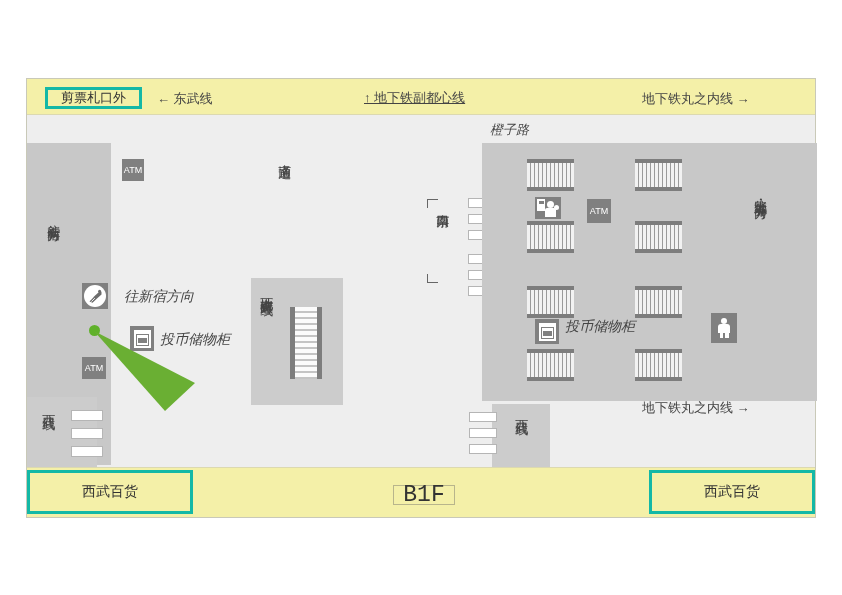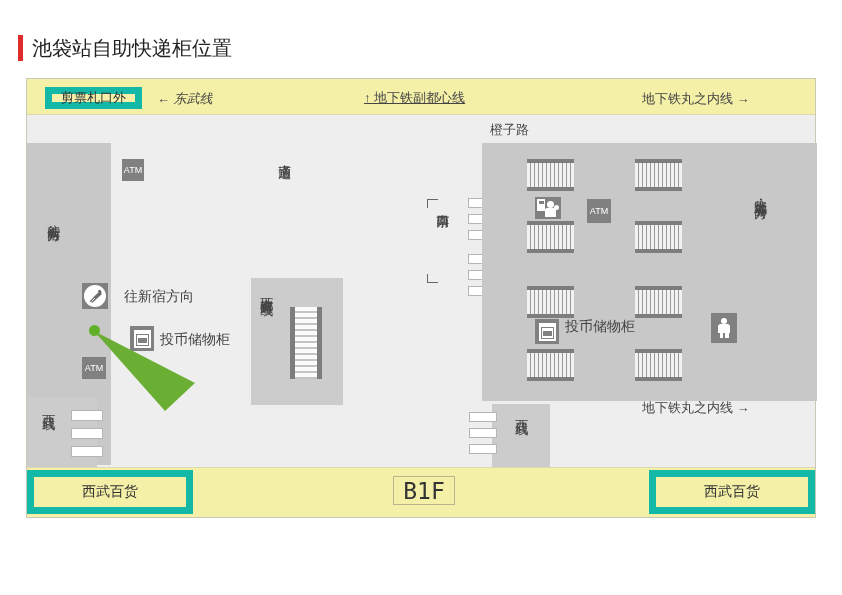--- a/index.html
+++ b/index.html
@@ -16,32 +16,32 @@
   .title-text{font-size:20px;color:#222;line-height:26px;white-space:nowrap;}
 
   
   .map{position:absolute;left:26px;top:78px;width:790px;height:440px;
        border:1px solid #c9c9b8;box-sizing:border-box;background:#eeeeee;}
 
   .band{position:absolute;left:0;width:100%;background:#f4f0a8;box-sizing:border-box;}
   .band-top{top:0;height:36px;border-bottom:1px solid #dcd9b0;}
   .band-bottom{bottom:0;height:50px;border-top:1px solid #dcd9b0;}
 
-  .boxlabel{position:absolute;border:7px solid #14b8a6;background:#f4f0a8;
+  .boxlabel{position:absolute;border:3px solid #14b8a6;background:#f4f0a8;
             font-size:13px;color:#333;display:flex;align-items:center;justify-content:center;
             box-sizing:border-box;white-space:nowrap;}
   .plainlabel{position:absolute;font-size:13px;color:#444;white-space:nowrap;}
 
   
   .zone{position:absolute;background:#c8c8c8;box-sizing:border-box;}
   .zone.light{background:#cccccc;}
 
   .vtext{position:absolute;font-size:13px;color:#444;line-height:1.18;
          writing-mode:vertical-rl;text-orientation:upright;white-space:nowrap;letter-spacing:1px;}
-  .htext{position:absolute;font-size:13px;color:#444;white-space:nowrap;}
+  .htext{position:absolute;font-size:13px;color:#444;white-space:nowrap;font-style:italic;}
 
   
   .icon-sq{position:absolute;background:#808080;display:flex;align-items:center;
            justify-content:center;box-sizing:border-box;}
   .icon-sq .atm{color:#fff;font-size:9px;letter-spacing:0px;font-family:"Liberation Sans",sans-serif;}
   .circ{width:22px;height:22px;border-radius:50%;background:#fff;display:flex;
         align-items:center;justify-content:center;}
 
   
   .lockerglyph{width:17px;height:18px;background:#fff;position:relative;box-sizing:border-box;}
@@ -93,30 +93,26 @@
 
   .b1f{position:absolute;border:1px solid #b8b58c;background:#f4f0a8;
        font-family:"DejaVu Sans Mono","Liberation Mono",monospace;font-size:23px;color:#333;
        display:flex;align-items:center;justify-content:center;box-sizing:border-box;}
 </style>
 </head>
 <body>
 
 <div class="page">
 
-  <div class="title-row">
-    <div class="title-bar"></div>
-    <div class="title-text">池袋站自助快递柜位置</div>
-  </div>
 
   <div class="map">
 
     <div class="band band-top"></div>
     <div class="boxlabel" style="left:18px;top:8px;width:97px;height:22px;">剪票札口外</div>
-    <div class="plainlabel" style="left:130px;top:11px;font-style:italic;">← 东武线</div>
+    <div class="plainlabel" style="left:130px;top:11px;">← 东武线</div>
     <div class="plainlabel" style="left:337px;top:10px;text-decoration:underline;">↑ 地下铁副都心线</div>
     <div class="plainlabel" style="left:615px;top:11px;">地下铁丸之内线 →</div>
 
     <div class="htext" style="left:463px;top:42px;">橙子路</div>
 
     <div class="zone" style="left:0px;top:64px;width:84px;height:322px;"></div>
     <div class="vtext" style="left:19px;top:135px;">往新宿方向</div>
 
     <div class="icon-sq" style="left:95px;top:80px;width:22px;height:22px;">
       <span class="atm">ATM</span>
@@ -219,17 +215,17 @@
     <div class="gatebar" style="left:442px;top:333px;width:28px;height:10px;"></div>
     <div class="gatebar" style="left:442px;top:349px;width:28px;height:10px;"></div>
     <div class="gatebar" style="left:442px;top:365px;width:28px;height:10px;"></div>
 
     <svg style="position:absolute;left:60px;top:248px;width:110px;height:100px;overflow:visible;">
       <polygon points="7,4 78,84 108,56" fill="#6aaf33"></polygon>
     </svg>
 
     <div class="band band-bottom"></div>
     <div class="boxlabel" style="left:0px;bottom:3px;width:166px;height:44px;font-size:14px;">西武百货</div>
-    <div class="b1f" style="left:366px;bottom:12px;width:62px;height:29px;">B1F</div>
+    <div class="b1f" style="left:366px;bottom:12px;width:62px;height:20px;font-family:Liberation Mono, monospace;">B1F</div>
     <div class="boxlabel" style="right:0px;bottom:3px;width:166px;height:44px;font-size:14px;">西武百货</div>
 
   </div>
 </div>
 
 </body></html>

